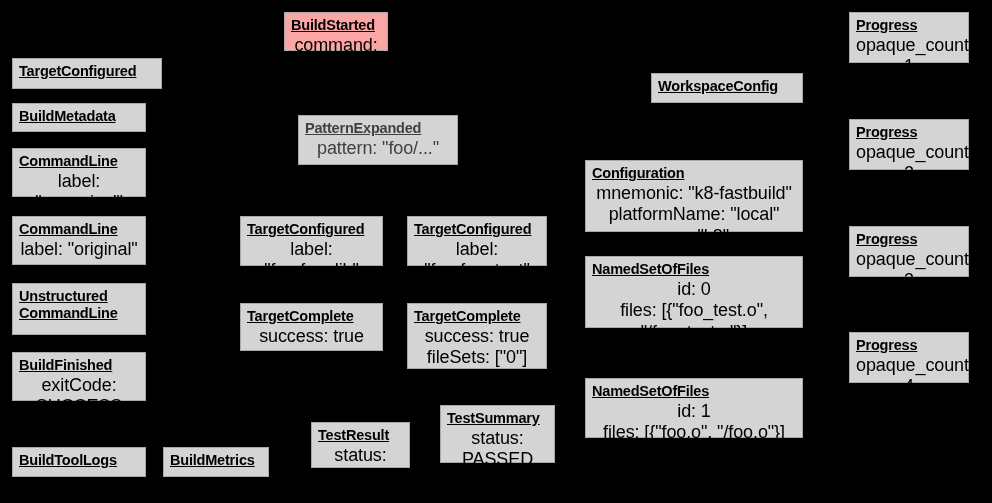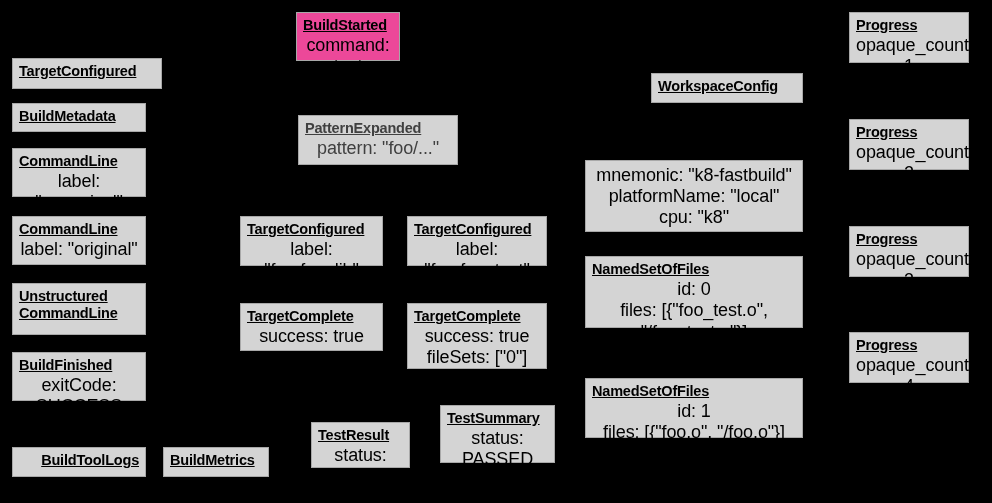--- a/index.html
+++ b/index.html
@@ -70,27 +70,27 @@
       <span class="node-fields">label: "original"</span>
     </div>
     <div class="node" style="left: 12px; top: 283px; width: 134px; height: 52px; background: rgb(212, 212, 212); border-color: rgb(168, 168, 168); color: rgb(0, 0, 0);">
       <span class="node-title">Unstructured
 CommandLine</span>
     </div>
     <div class="node" style="left: 12px; top: 352px; width: 134px; height: 49px; background: rgb(212, 212, 212); border-color: rgb(168, 168, 168); color: rgb(0, 0, 0);">
       <span class="node-title">BuildFinished</span>
       <span class="node-fields">exitCode: SUCCESS</span>
     </div>
-    <div class="node" style="left: 12px; top: 447px; width: 134px; height: 30px; background: rgb(212, 212, 212); border-color: rgb(168, 168, 168); color: rgb(0, 0, 0); text-align: right;">
+    <div class="node" style="left: 12px; top: 447px; width: 134px; height: 30px; background: rgb(212, 212, 212); border-color: rgb(168, 168, 168); color: rgb(0, 0, 0);">
       <span class="node-title">BuildToolLogs</span>
     </div>
     <div class="node" style="left: 163px; top: 447px; width: 106px; height: 30px; background: rgb(212, 212, 212); border-color: rgb(168, 168, 168); color: rgb(0, 0, 0);">
       <span class="node-title">BuildMetrics</span>
     </div>
-    <div class="node" style="left: 296px; top: 12px; width: 104px; height: 49px; background: #ec4899; border-color: rgb(168, 168, 168); color: rgb(0, 0, 0);">
+    <div class="node" style="left: 284px; top: 12px; width: 104px; height: 39px; background: #fca5a5; border-color: rgb(168, 168, 168); color: rgb(0, 0, 0);">
       <span class="node-title">BuildStarted</span>
       <span class="node-fields">command: test</span>
     </div>
     <div class="node" style="left: 298px; top: 115px; width: 160px; height: 50px; background: rgb(212, 212, 212); border-color: rgb(168, 168, 168); color: #404040;">
       <span class="node-title">PatternExpanded</span>
       <span class="node-fields">pattern: "foo/..."</span>
     </div>
     <div class="node" style="left: 240px; top: 216px; width: 143px; height: 50px; background: rgb(212, 212, 212); border-color: rgb(168, 168, 168); color: rgb(0, 0, 0);">
       <span class="node-title">TargetConfigured</span>
       <span class="node-fields">label: "foo:foo_lib"</span>
@@ -114,20 +114,21 @@
     </div>
     <div class="node" style="left: 440px; top: 405px; width: 115px; height: 58px; background: rgb(212, 212, 212); border-color: rgb(168, 168, 168); color: rgb(0, 0, 0);">
       <span class="node-title">TestSummary</span>
       <span class="node-fields">status: PASSED
 runs: 1</span>
     </div>
     <div class="node" style="left: 651px; top: 73px; width: 152px; height: 30px; background: rgb(212, 212, 212); border-color: rgb(168, 168, 168); color: rgb(0, 0, 0);">
       <span class="node-title">WorkspaceConfig</span>
     </div>
     <div class="node" style="left: 585px; top: 160px; width: 218px; height: 72px; background: rgb(212, 212, 212); border-color: rgb(168, 168, 168); color: rgb(0, 0, 0);">
+      <span class="node-title">Configuration</span>
       <span class="node-fields">mnemonic: "k8-fastbuild"
 platformName: "local"
 cpu: "k8"</span>
     </div>
     <div class="node" style="left: 585px; top: 256px; width: 218px; height: 72px; background: rgb(212, 212, 212); border-color: rgb(168, 168, 168); color: rgb(0, 0, 0);">
       <span class="node-title">NamedSetOfFiles</span>
       <span class="node-fields">id: 0
 files: [{"foo_test.o", "/foo_test.o"}]
 fileSets: ["1"]</span>
     </div>

